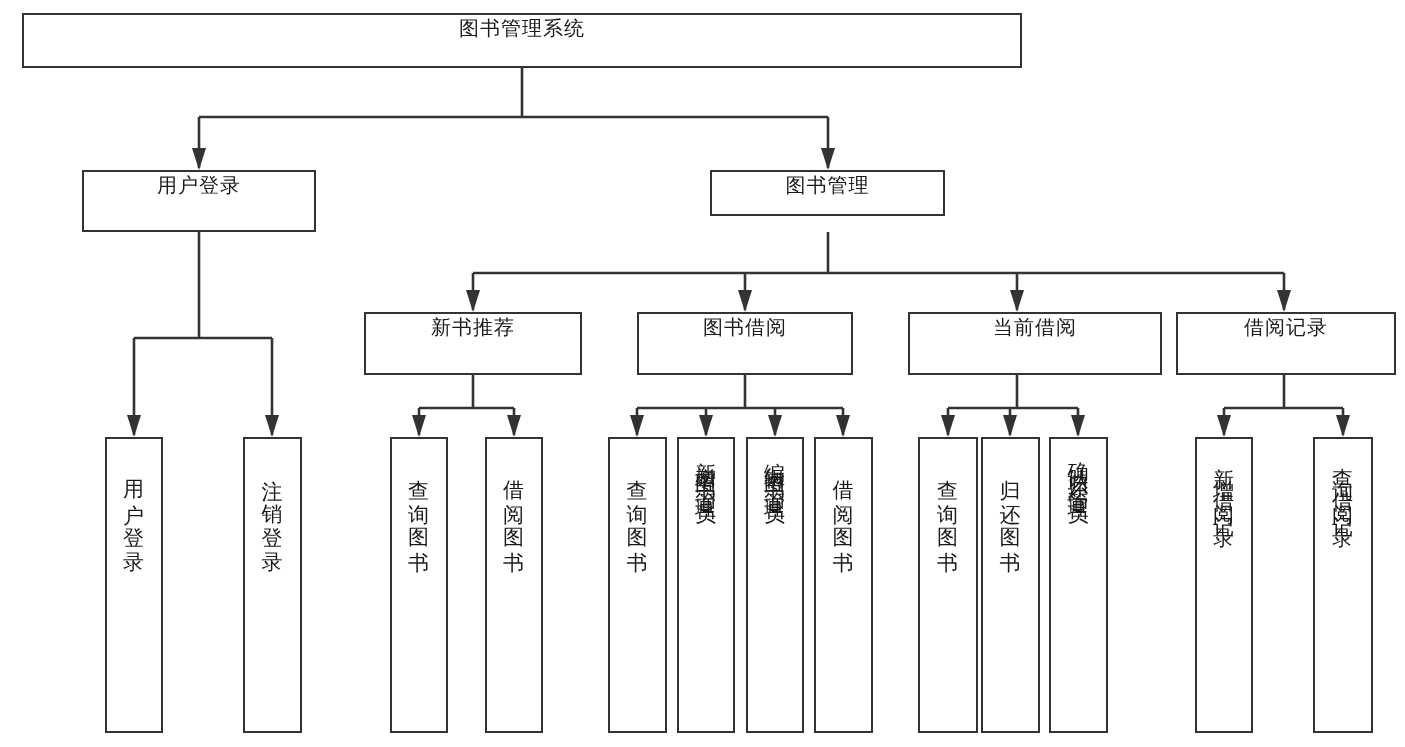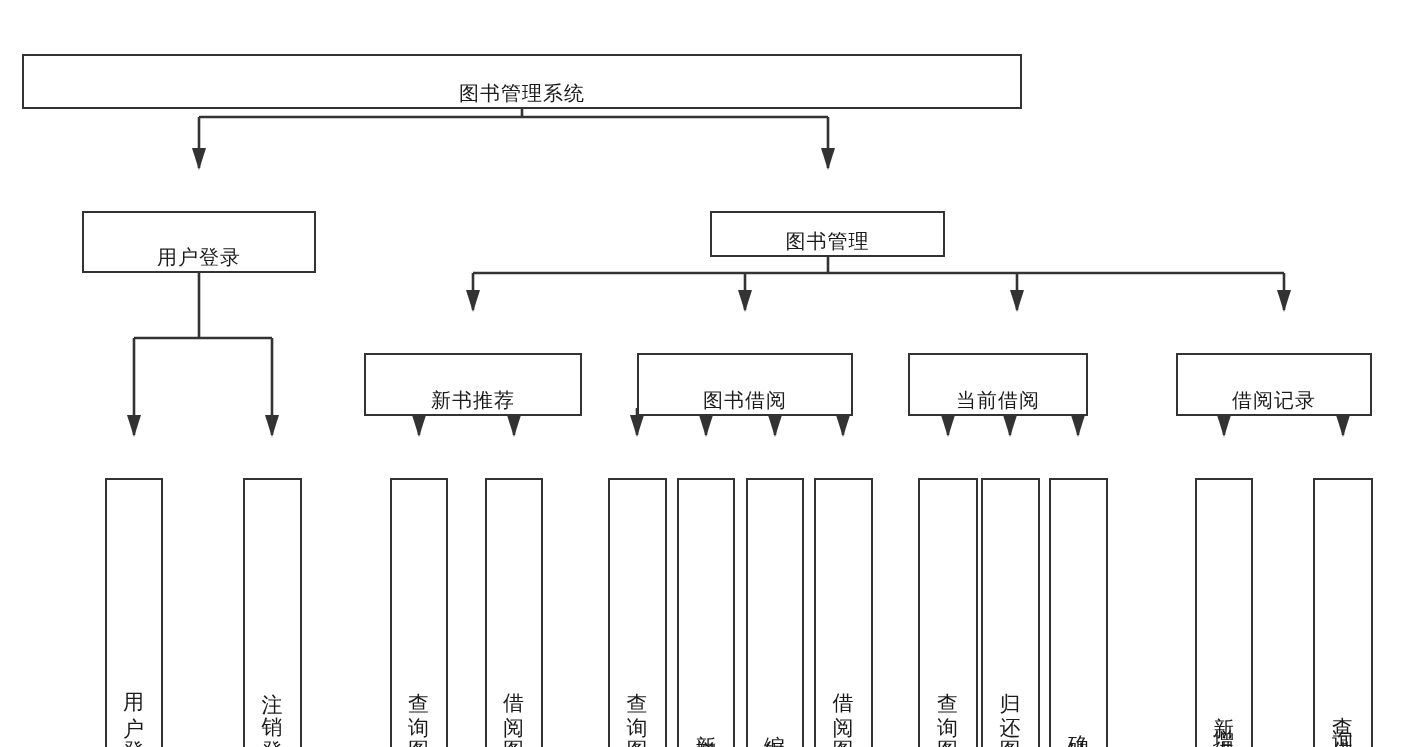--- a/index.html
+++ b/index.html
@@ -6,21 +6,21 @@
     --line:#333333; --border:#333333; --bg:#ffffff; --text:#1a1a1a; --watermark:#a6a6a6;
   }
   html,body{margin:0;padding:0;background:var(--bg);}
   body{width:1405px;height:747px;overflow:hidden;
        font-family:"Liberation Sans","DejaVu Sans",sans-serif;color:var(--text);}
   .canvas{position:relative;width:1405px;height:747px;background:var(--bg);}
   svg.connectors{position:absolute;left:0;top:0;z-index:1;}
   svg.connectors path{stroke:var(--line);stroke-width:2.6;fill:none;}
   svg.connectors polygon{fill:var(--line);stroke:none;}
   .node{position:absolute;z-index:2;background:var(--bg);border:2.5px solid var(--border);
-        display:flex;align-items:flex-end;justify-content:center;box-sizing:border-box;margin-top:41px;}
+        display:flex;align-items:flex-start;justify-content:center;box-sizing:border-box;}
   .hlabel{font-size:20px;letter-spacing:1px;white-space:nowrap;}
   .leaf{top:437px;height:296px;}
   .vtext{writing-mode:vertical-rl;text-orientation:mixed;font-size:21px;line-height:1;}
   .sp24{letter-spacing:24px;margin-top:24px;}
   .sp12{letter-spacing:12px;margin-top:12px;}
   .sp6{letter-spacing:6px;margin-top:6px;}
   .watermark{position:absolute;right:6px;bottom:6px;z-index:3;font-size:21px;
              color:var(--watermark);letter-spacing:0.5px;white-space:nowrap;
              text-shadow:0 0 2px rgba(255,255,255,0.9);}
 </style>
@@ -75,24 +75,24 @@
   <div class="node" style="left:710px;top:170px;width:235px;height:46px">
     <span class="hlabel">图书管理</span>
   </div>
 
   <div class="node" style="left:637px;top:312px;width:216px;height:63px">
     <span class="hlabel">图书借阅</span>
   </div>
   <div class="node" style="left:364px;top:312px;width:218px;height:63px">
     <span class="hlabel">新书推荐</span>
   </div>
-  <div class="node" style="left:908px;top:312px;width:180px;height:63px">
+  <div class="node" style="left:908px;top:312px;width:254px;height:63px">
     <span class="hlabel">当前借阅</span>
   </div>
-  <div class="node" style="left:1176px;top:312px;width:196px;height:63px">
+  <div class="node" style="left:1176px;top:312px;width:220px;height:63px">
     <span class="hlabel">借阅记录</span>
   </div>
 
   <div class="node leaf" style="left:105px;width:58px">
     <span class="vtext sp24">用户登录</span>
   </div>
   <div class="node leaf" style="left:243px;width:59px">
     <span class="vtext sp24">注销登录</span>
   </div>
   <div class="node leaf" style="left:390px;width:58px">

